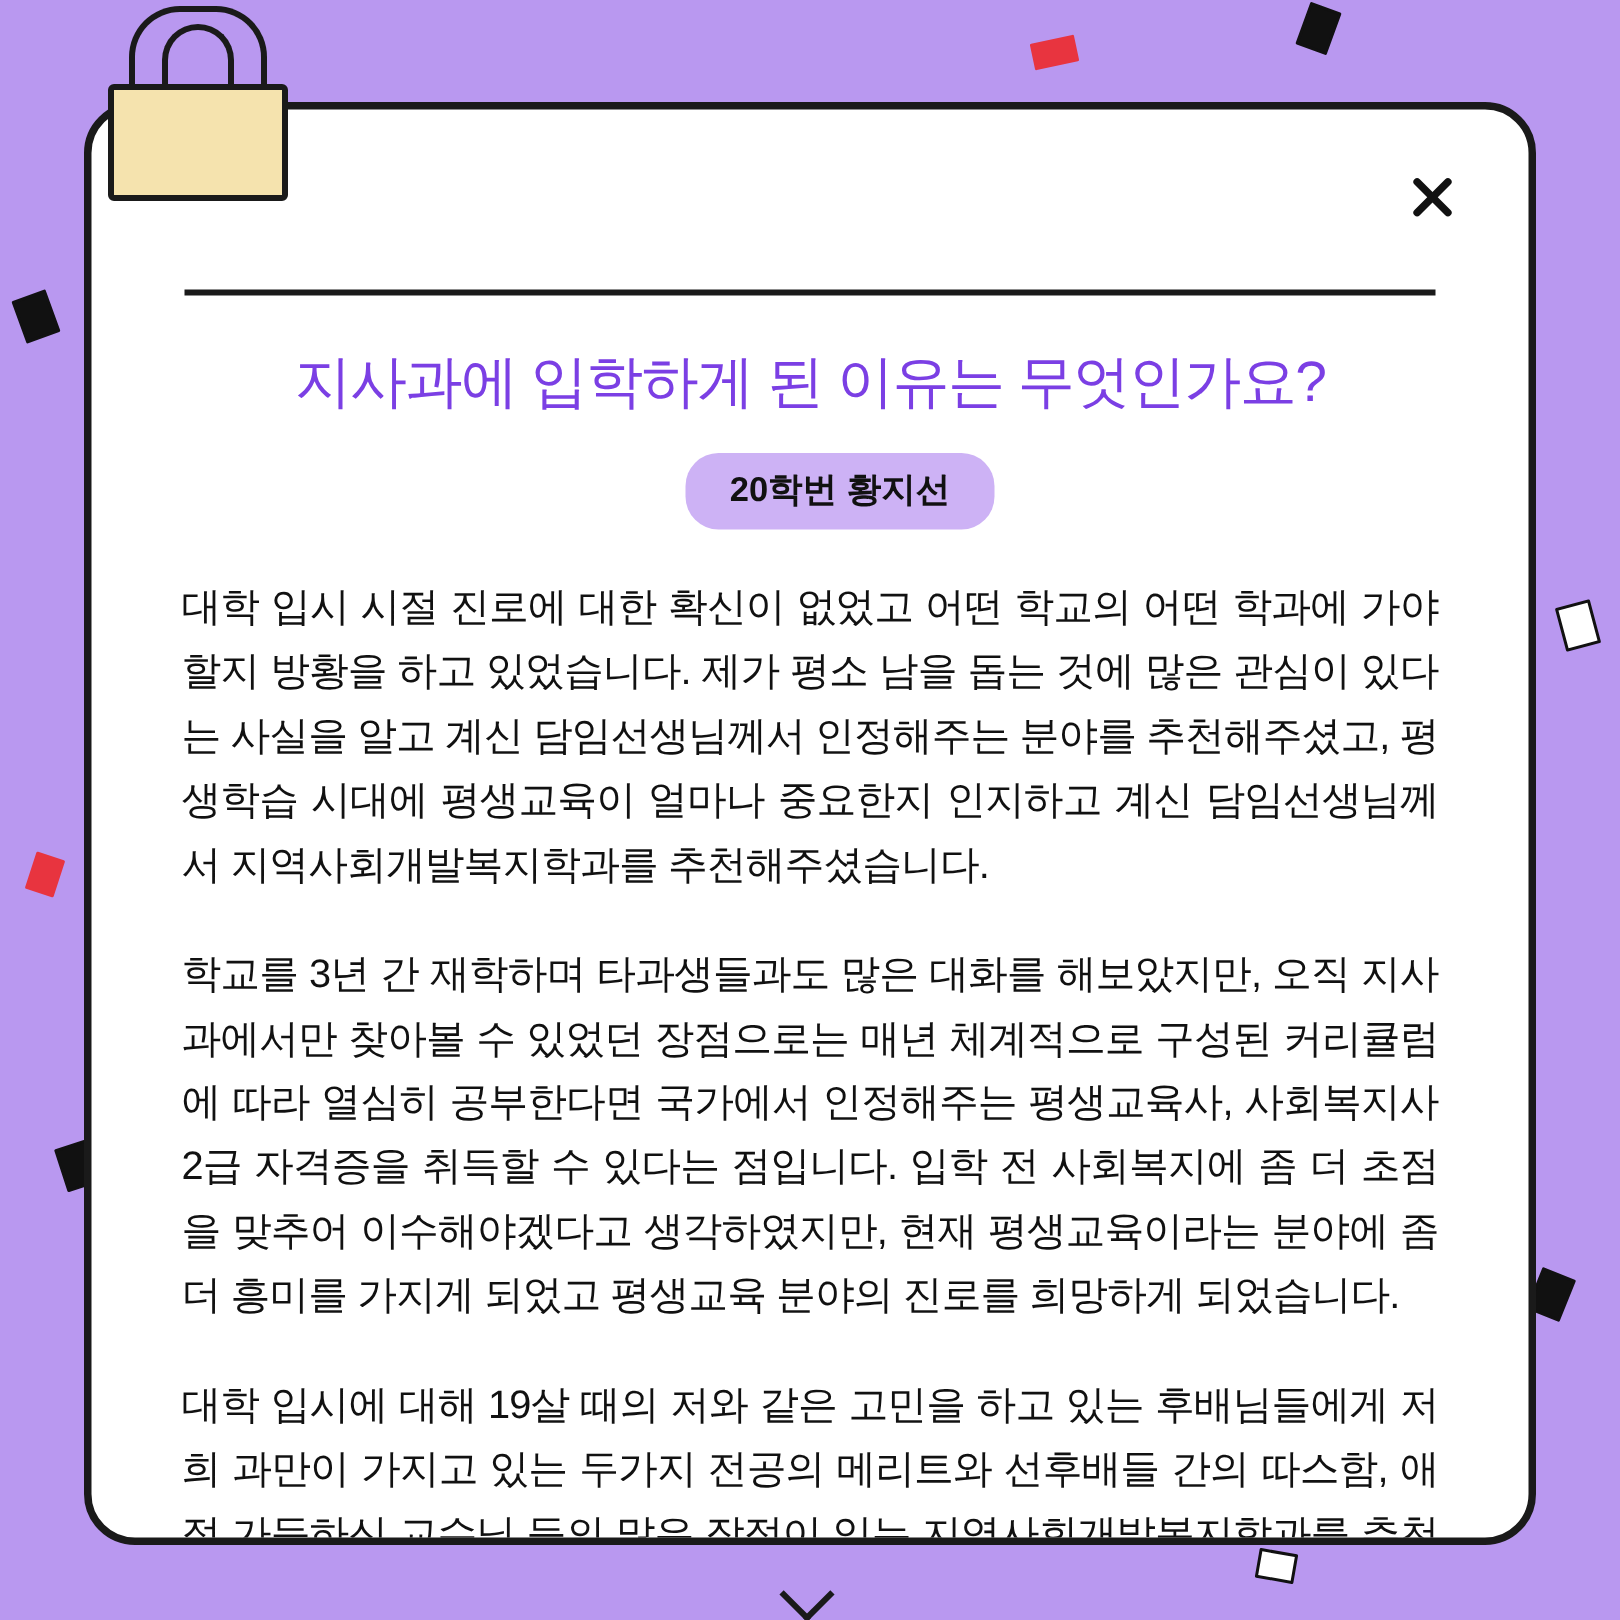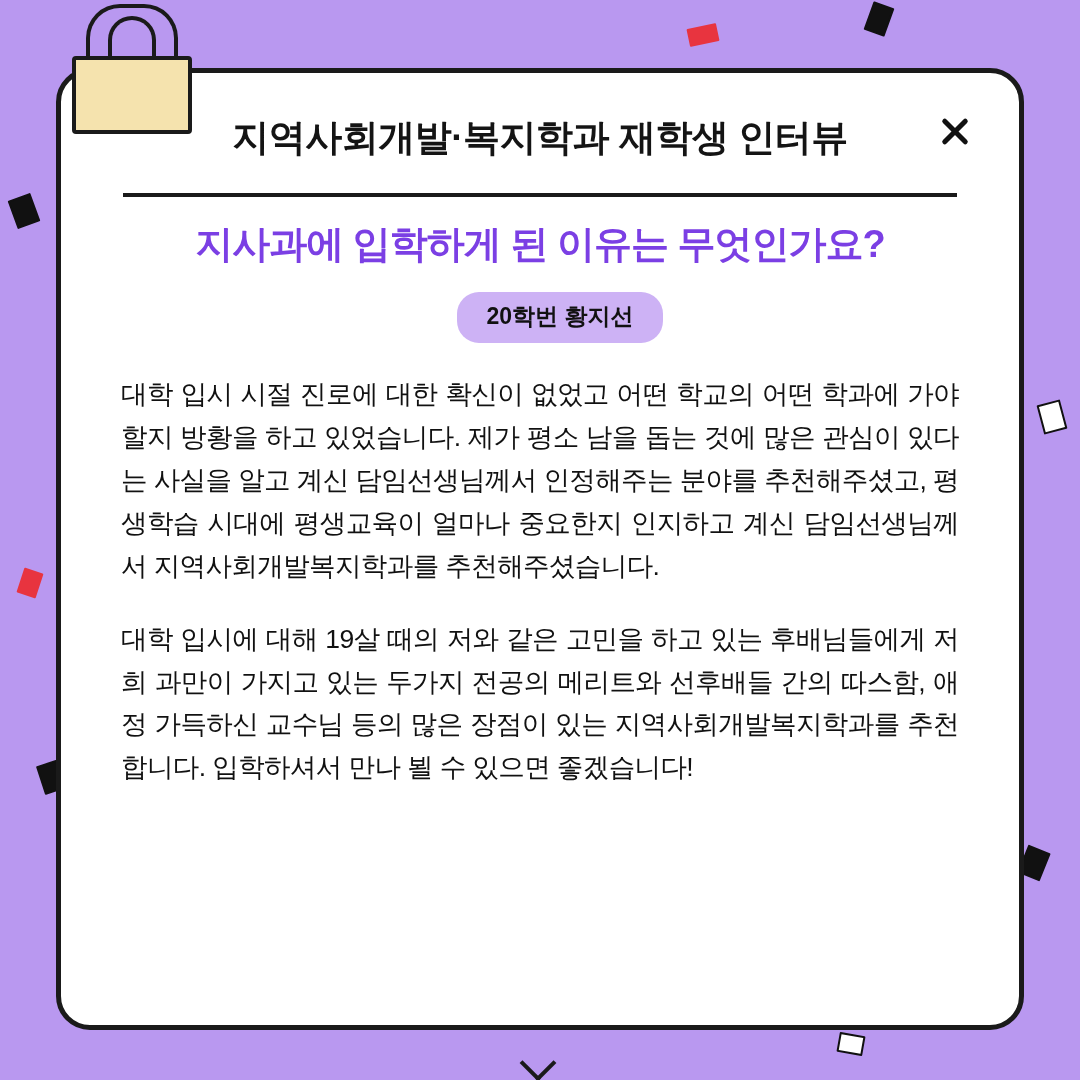--- a/index.html
+++ b/index.html
@@ -73,24 +73,24 @@
   .close-icon:before { transform: rotate(45deg); }
   .close-icon:after  { transform: rotate(-45deg); }
 
   .divider {
     height: 4px;
     background: #1a1a1a;
     margin: 0 62px;
   }
 
   .question {
-    margin-top: 22px;
+    margin-top: 32px;
     text-align: center;
     font-size: 38px;
-    font-weight: bold;
+    font-weight: normal;
     color: #7b3fe4;
     letter-spacing: -1px;
   }
 
   .badge-wrap {
     margin-top: 22px;
     text-align: center;
     padding-left: 40px;
   }
   .badge {
@@ -178,34 +178,34 @@
     <div class="confetti" style="left: 20px; top: 570px; width: 20px; height: 26px; background: rgb(232, 52, 63); transform: rotate(18deg);"></div>
     <div class="confetti" style="left: 40px; top: 762px; width: 20px; height: 26px; background: rgb(17, 17, 17); transform: rotate(-18deg); border: 2px solid rgb(17, 17, 17);"></div>
     <div class="confetti" style="left: 1022px; top: 848px; width: 20px; height: 26px; background: rgb(17, 17, 17); transform: rotate(22deg); border: 2px solid rgb(17, 17, 17);"></div>
     <div class="confetti" style="left: 1040px; top: 402px; width: 20px; height: 26px; background: rgb(255, 255, 255); transform: rotate(-15deg); border: 2px solid rgb(17, 17, 17);"></div>
     <div class="confetti" style="left: 838px; top: 1034px; width: 22px; height: 16px; background: rgb(255, 255, 255); transform: rotate(10deg); border: 2px solid rgb(17, 17, 17);"></div>
   </div>
 
 <div class="card">
 
   <div class="card-header">
-    <div class="card-title">지역사회개발·복지학과 재학생 인터뷰</div>
     <div class="close-icon"></div>
   </div>
 
   <div class="divider"></div>
 
   <div class="question">지사과에 입학하게 된 이유는 무엇인가요?</div>
 
   <div class="badge-wrap">
     <span class="badge">20학번 황지선</span>
   </div>
 
   <div class="body-text">
     <p>대학 입시 시절 진로에 대한 확신이 없었고 어떤 학교의 어떤 학과에 가야 할지 방황을 하고 있었습니다. 제가 평소 남을 돕는 것에  많은 관심이 있다는 사실을 알고 계신 담임선생님께서 인정해주는 분야를 추천해주셨고, 평생학습 시대에 평생교육이 얼마나 중요한지 인지하고 계신 담임선생님께서 지역사회개발복지학과를 추천해주셨습니다.</p>
+    <p>학교를 3년 간 재학하며 타과생들과도 많은 대화를 해보았지만, 오직 지사과에서만 찾아볼 수 있었던 장점으로는 매년 체계적으로 구성된 커리큘럼에 따라 열심히 공부한다면 국가에서 인정해주는 평생교육사, 사회복지사 2급 자격증을 취득할 수 있다는 점입니다. 입학 전 사회복지에 좀 더 초점을 맞추어 이수해야겠다고 생각하였지만, 현재 평생교육이라는 분야에 좀 더 흥미를 가지게 되었고 평생교육 분야의 진로를 희망하게 되었습니다.</p>
     <p>대학 입시에 대해 19살 때의 저와 같은 고민을 하고 있는 후배님들에게 저희 과만이 가지고 있는 두가지 전공의 메리트와 선후배들 간의 따스함, 애정 가득하신 교수님 등의 많은 장점이 있는 지역사회개발복지학과를 추천합니다. 입학하셔서 만나 뵐 수 있으면 좋겠습니다!</p>
   </div>
 </div>
 
 <div class="clip">
   <div class="clip-arm arm-outer"></div>
   <div class="clip-arm arm-inner"></div>
   <div class="clip-body"></div>
 </div>
 

